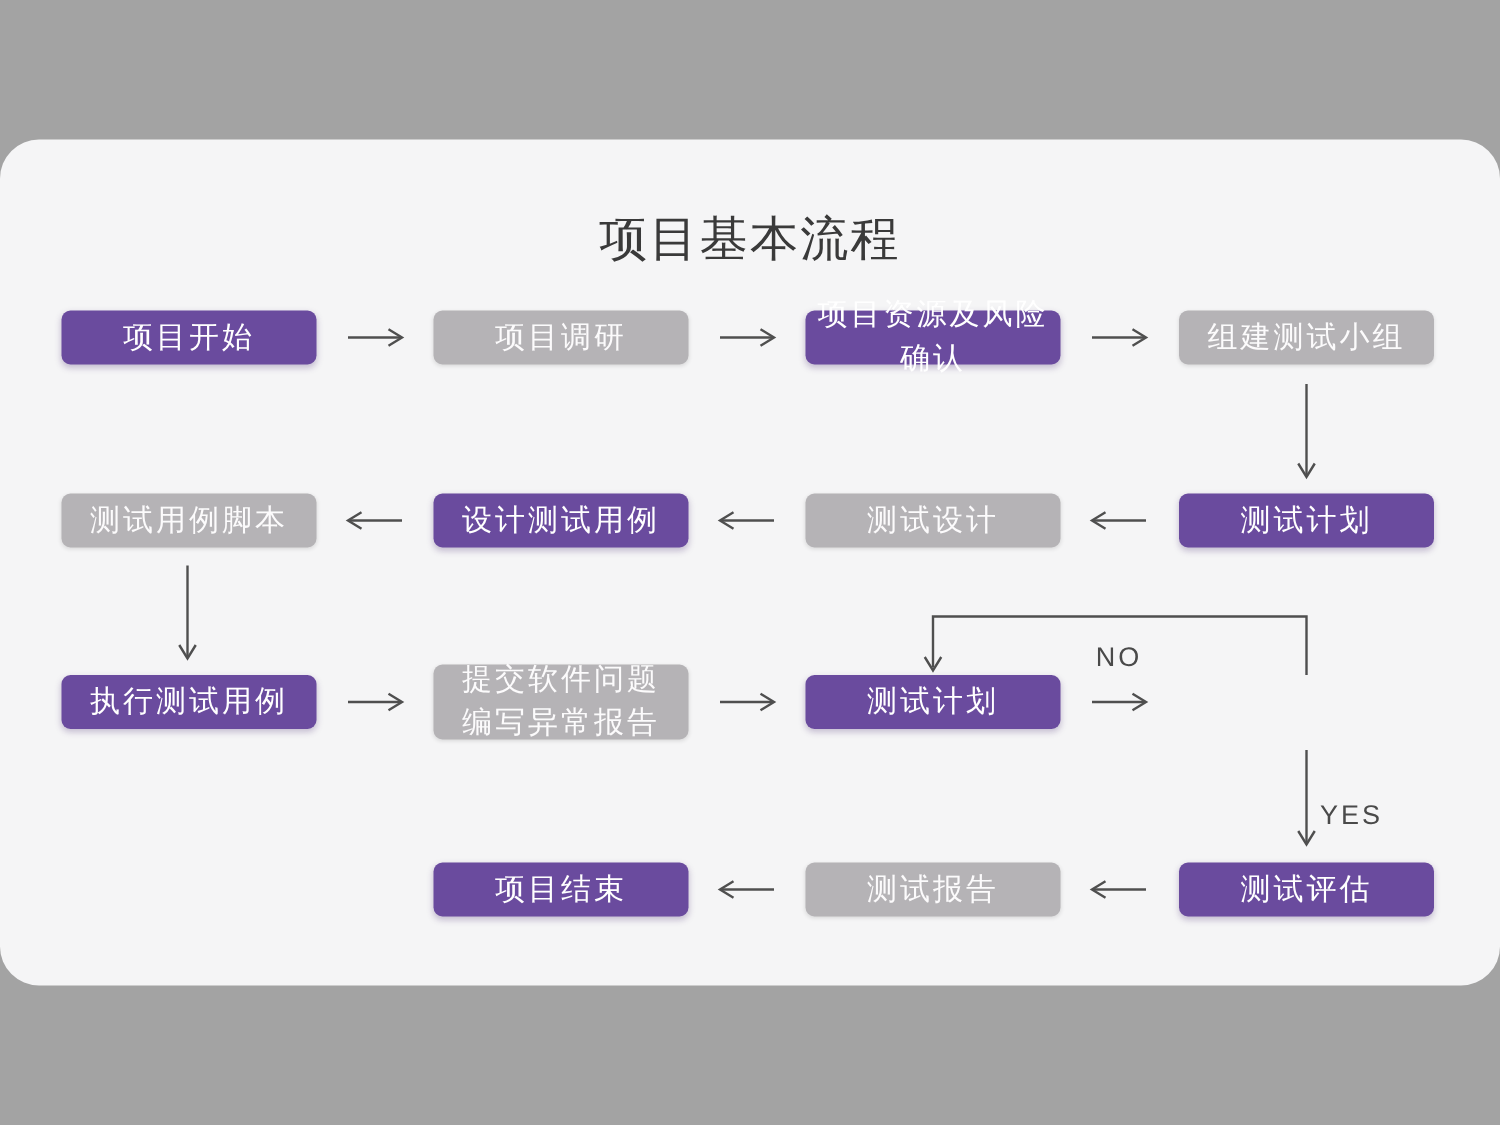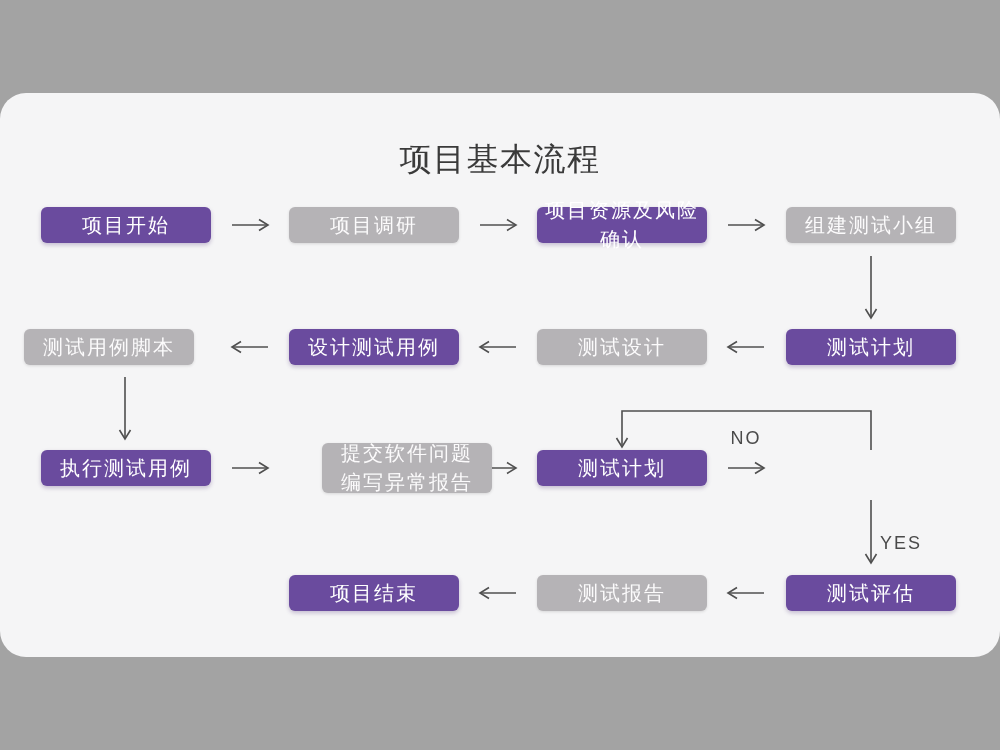--- a/index.html
+++ b/index.html
@@ -24,21 +24,21 @@
     text-align:center;line-height:1.45;white-space:pre-line;
   }
   .node.primary{
     background:#6A4B9E;color:#FFFFFF;
     box-shadow:0 2px 4px rgba(70,40,110,0.28);
   }
   .node.secondary{
     background:#B5B3B6;color:#FCFBFC;
     box-shadow:0 1px 3px rgba(0,0,0,0.12);
   }
-  .node.tall{height:50px;margin-left:33px;}
+  .node.tall{height:50px;}
   svg.connectors{position:absolute;left:0;top:0;width:1000px;height:750px;}
   svg.connectors *{stroke:#4F4F4F;stroke-width:1.6;fill:none;}
   .branch-label{
     position:absolute;font-size:18px;color:#4A4A4A;
     letter-spacing:2px;font-weight:400;margin-top:11px;
   }
 </style>
 </head>
 <body>
 
@@ -120,21 +120,21 @@
   </svg>
 
   <div class="node primary" style="left:41px;top:207px">项目开始</div>
   <div class="node secondary" style="left:289px;top:207px">项目调研</div>
   <div class="node primary" style="left:537px;top:207px">项目资源及风险确认</div>
   <div class="node secondary" style="left:786px;top:207px">组建测试小组</div>
 
   <div class="node primary" style="left:786px;top:329px">测试计划</div>
   <div class="node secondary" style="left:537px;top:329px">测试设计</div>
   <div class="node primary" style="left:289px;top:329px">设计测试用例</div>
-  <div class="node secondary" style="left:24px;top:329px">测试用例脚本</div>
+  <div class="node secondary" style="left:41px;top:329px">测试用例脚本</div>
 
   <div class="node primary" style="left:41px;top:450px">执行测试用例</div>
   <div class="node secondary tall" style="left:289px;top:443px">提交软件问题
 编写异常报告</div>
   <div class="node primary" style="left:537px;top:450px">测试计划</div>
 
   <div class="node primary" style="left:786px;top:575px">测试评估</div>
   <div class="node secondary" style="left:537px;top:575px">测试报告</div>
   <div class="node primary" style="left:289px;top:575px">项目结束</div>
 

